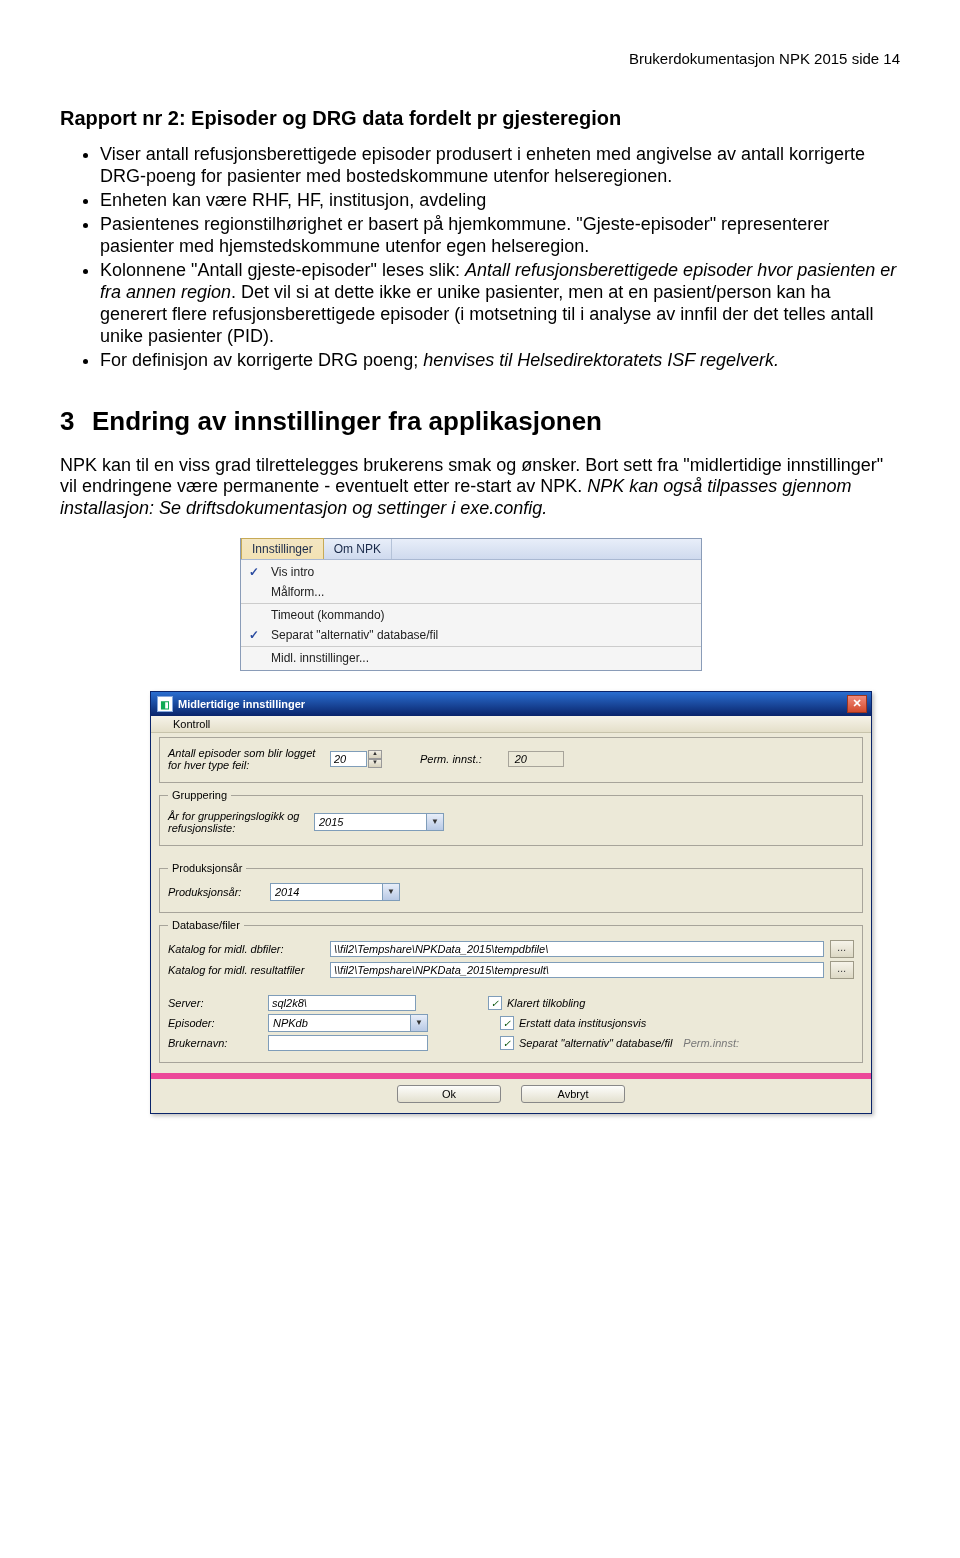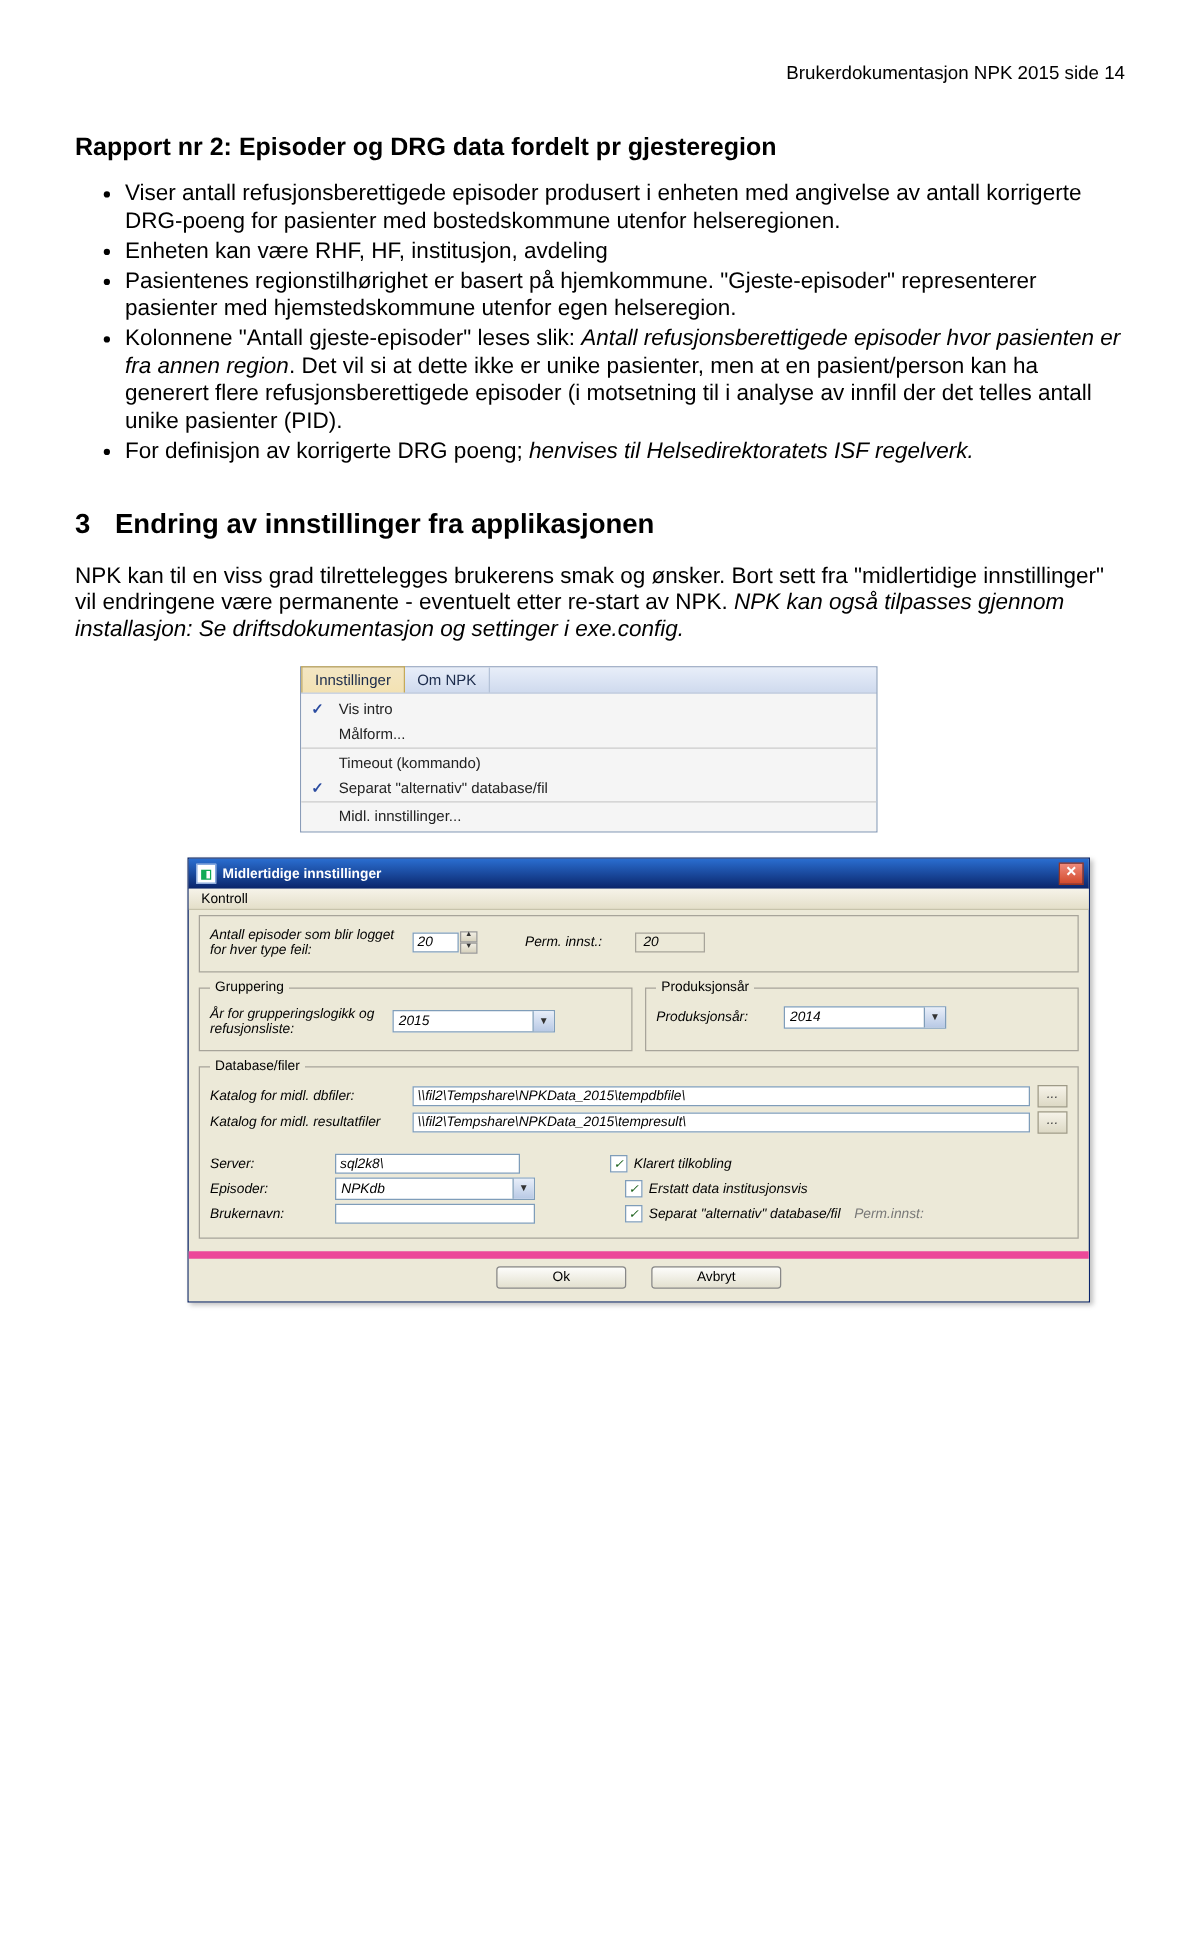--- a/index.html
+++ b/index.html
@@ -25,21 +25,21 @@
     margin: 0 0 24px 0;
     padding-left: 40px;
     font-size: 18px;
     line-height: 1.22;
   }
   ul.bullets li {
     margin-bottom: 2px;
   }
   .italic { font-style: italic; }
   h2.numbered {
-    font-size: 22px;
+    font-size: 26px;
     font-weight: bold;
     margin: 34px 0 18px 0;
   }
   h2.numbered .num { display:inline-block; width: 32px; }
   p.body {
     font-size: 18px;
     line-height: 1.22;
     margin: 0 0 18px 0;
   }
 
@@ -106,21 +106,21 @@
     color:#1a5; font-size:10px;
   }
   .close-btn {
     width:18px; height:16px; background: linear-gradient(#f08a7b,#d24a2c);
     border:1px solid #9a3520; color:#fff; text-align:center; line-height:14px;
     font-weight:bold; font-size:11px;
   }
   .menubar {
     background: linear-gradient(#f6f3e9,#e4dfc9);
     border-bottom:1px solid #c7c3ab;
-    padding: 2px 10px;
+    padding: 2px 22px;
   }
   .dlg-body { padding: 4px 8px; }
   fieldset {
     border:1px solid #a7a49a;
     margin: 0 0 6px 0;
     padding: 6px 8px 8px 8px;
     background:#ece9d8;
   }
   legend {
     font-size:11px;
@@ -138,21 +138,21 @@
   .spin .inp { flex:1; }
   .spin-btns { display:flex; flex-direction:column; gap:0; }
   .spin-btn {
     width:12px; height:7px; background: linear-gradient(#f1eee4,#d7d2bd);
     border:1px solid #999; font-size:6px; line-height:5px; text-align:center; color:#333;
   }
   .static-box {
     background:#ece9d8; border:1px solid #a7a49a; padding:1px 6px; height:16px; box-sizing:border-box;
     display:flex; align-items:center;
   }
-  .twocol { display:flex; gap:10px; }
+  .twocol { display:flex; gap:10px;flex-direction:column; }
   .twocol fieldset { flex:1; }
   .combo {
     display:flex; align-items:center; justify-content:space-between;
     background:#fff; border:1px solid #7f9db9; height:18px; box-sizing:border-box;
     padding: 0 0 0 4px; min-width:130px;
   }
   .combo .arrow {
     width:16px; height:16px; background:linear-gradient(#e8eef9,#b8c9e5);
     border-left:1px solid #7f9db9; text-align:center; font-size:8px; color:#333;
     line-height:16px;

